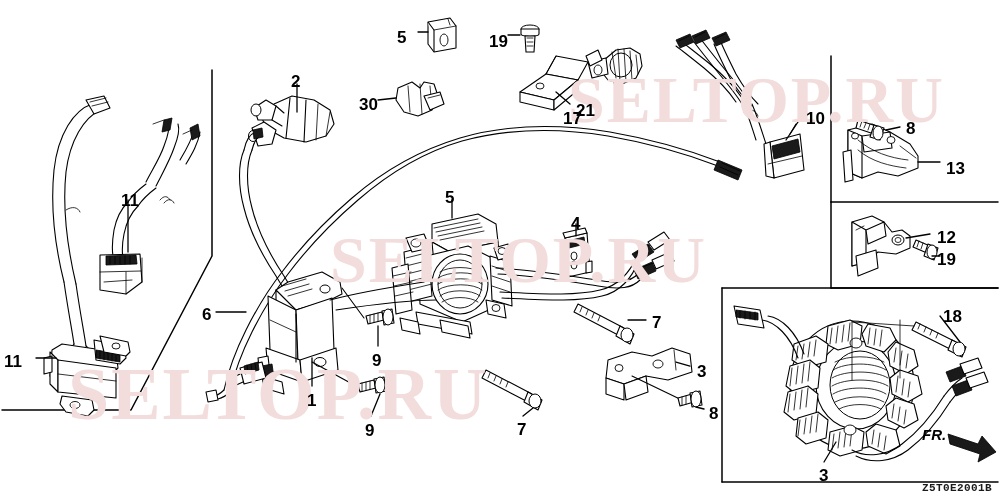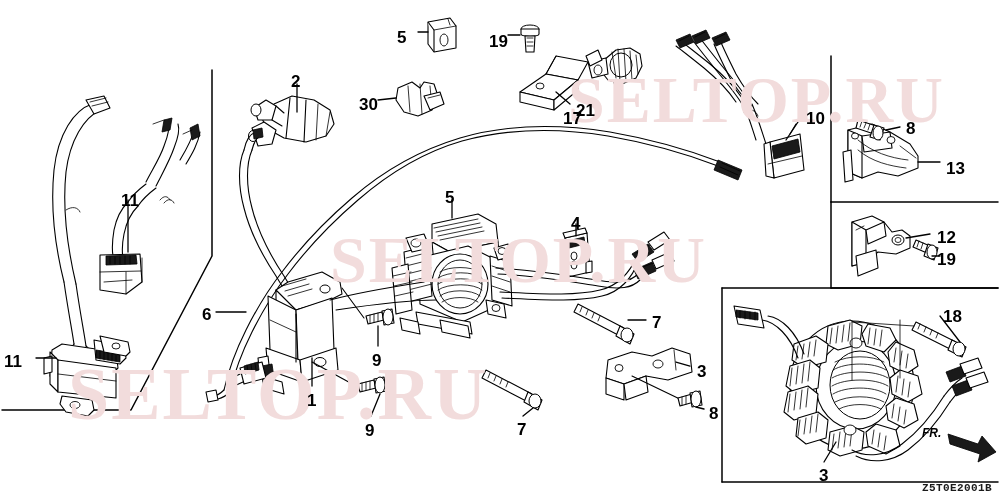--- a/index.html
+++ b/index.html
@@ -52,21 +52,21 @@
     font-size: 11px;
     font-weight: bold;
     color: #1a1a1a;
     letter-spacing: 0.4px;
   }
   #fr-label {
     position: absolute;
     left: 922px;
     top: 426px;
     font-family: "Liberation Sans", sans-serif;
-    font-size: 12px;
+    font-size: 15px;
     font-weight: bold;
     font-style: italic;
     color: #000000;
     text-align: center;
   }
 </style>
 </head>
 <body>
 
 <div id="diagram-root">

